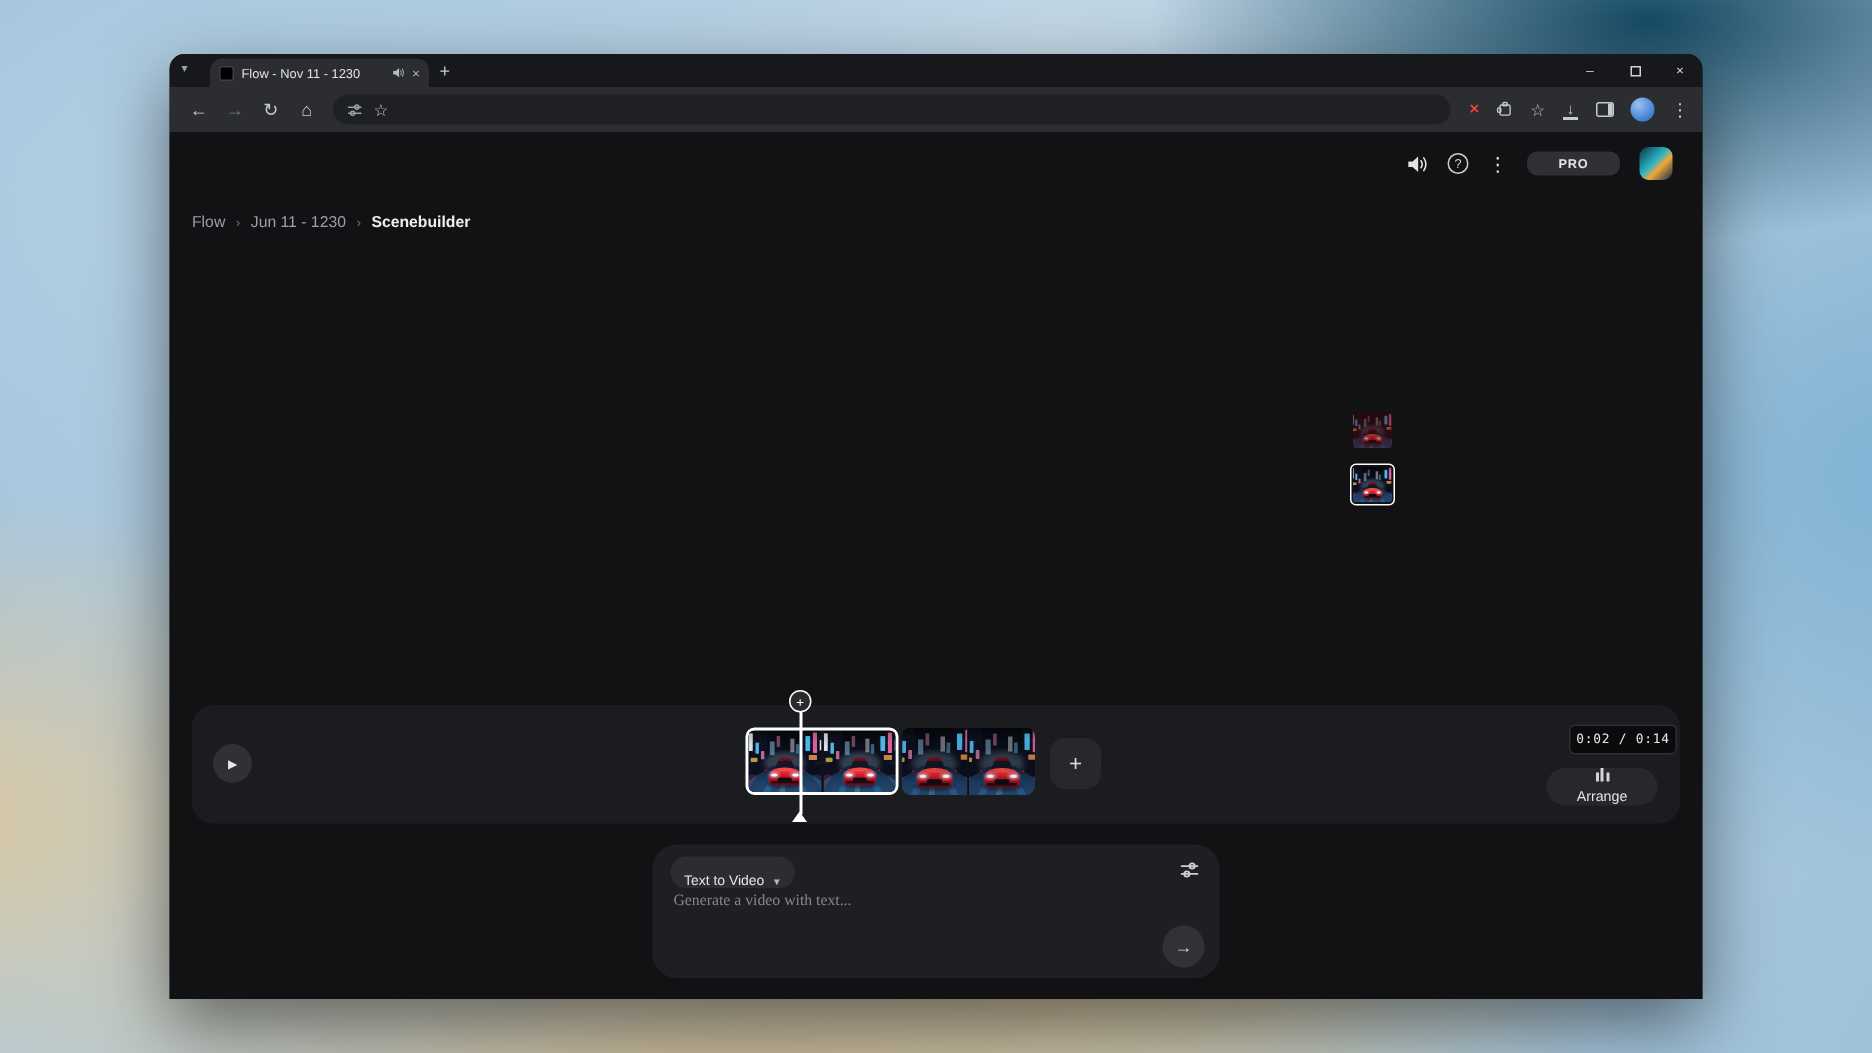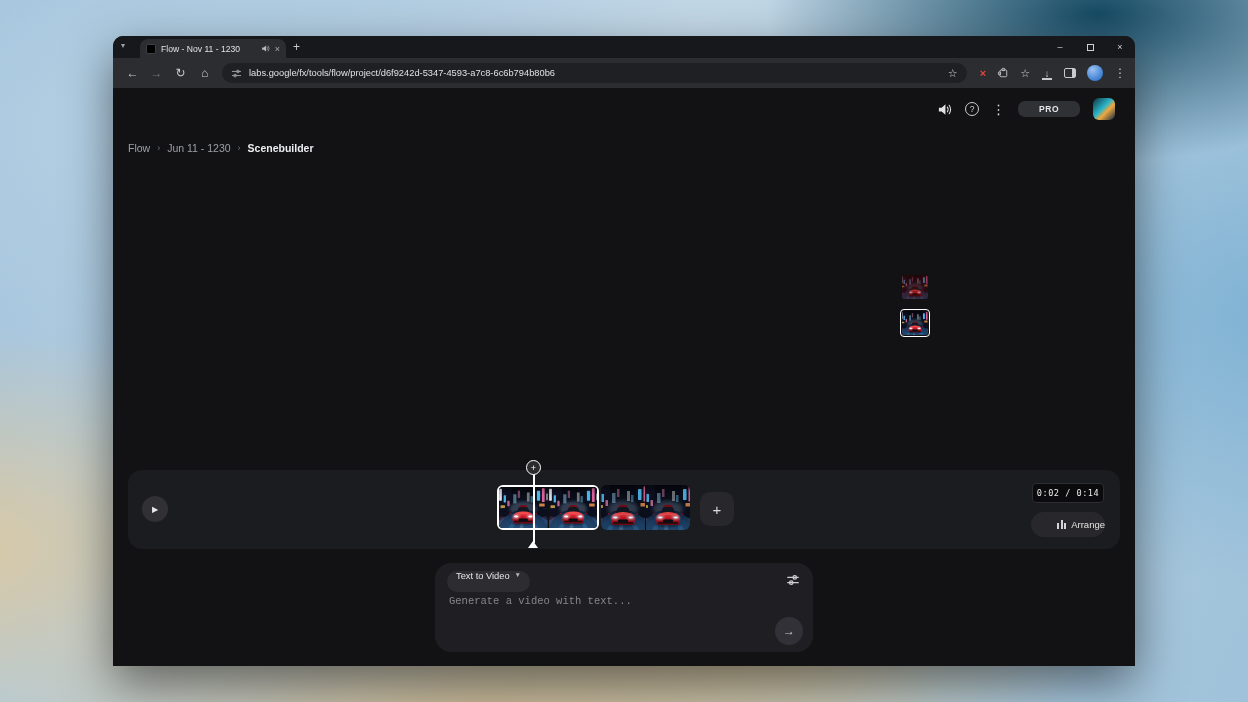--- a/index.html
+++ b/index.html
@@ -86,45 +86,45 @@
   .playbtn{ position:absolute; left:14px; top:26px; width:26px; height:26px; border-radius:50%;
     background:#313135; color:#e8e8e8; font-size:8px; display:flex; align-items:center; justify-content:center; cursor:pointer; }
   .clip{ position:absolute; top:15px; height:45px; border-radius:6px; overflow:hidden; display:flex; background:#222; cursor:pointer; }
   .clip1{ left:369px; width:102px; border:2px solid #fff; }
   .clip2{ left:473px; width:89px; filter:brightness(.92); }
   .frame{ flex:1; overflow:hidden; border-right:1px solid rgba(0,0,0,.55); }
   .frame:last-child{ border-right:none; }
   .frame svg{ width:100%; height:100%; display:block; }
   .addclip{ position:absolute; left:572px; top:22px; width:34px; height:34px; background:#28282c;
     border-radius:10px; color:#dcdcdc; font-size:15px; display:flex; align-items:center; justify-content:center; cursor:pointer; }
-  .timebadge{ position:absolute; right:16px; top:13px; width:72px; height:20px; background:#0b0b0d;
+  .timebadge{ position:absolute; right:2px; top:13px; width:72px; height:20px; background:#0b0b0d;
     border:1px solid #2e2e33; border-radius:4px; color:#e9e9e9; font-family:"DejaVu Sans Mono", monospace;
     font-size:8.6px; display:flex; align-items:center; justify-content:center; letter-spacing:.5px; }
   .arrange{ position:absolute; right:15px; top:42px; width:74px; height:25px; background:#28282c; border-radius:13px;
-    display:flex; align-items:center; justify-content:flex-end; gap:5px; color:#e3e3e3; font-size:9.5px; cursor:pointer; }
+    display:flex; align-items:center; justify-content:space-between; gap:5px; color:#e3e3e3; font-size:9.5px; cursor:pointer;flex-direction:column; }
   .arr-ico{ display:flex; align-items:flex-end; gap:1.5px; height:9px; }
   .arr-ico i{ display:block; width:2px; background:#d5d5d8; }
   .arr-ico i:nth-child(1){ height:6px; } .arr-ico i:nth-child(2){ height:9px; } .arr-ico i:nth-child(3){ height:6px; }
 
   
   .ph-line{ position:absolute; left:420px; top:438px; width:1.5px; height:69px; background:#fff; z-index:6; }
   .ph-knob{ position:absolute; left:413px; top:424px; width:15px; height:15px; border-radius:50%;
     background:#2b2b2e; border:1.5px solid #fff; color:#fff; font-size:9px; display:flex;
     align-items:center; justify-content:center; z-index:7; cursor:grab; }
   .ph-marker{ position:absolute; left:415px; top:505px; width:0; height:0; z-index:7;
     border-left:5px solid transparent; border-right:5px solid transparent; border-bottom:7px solid #fff; }
 
   
   .prompt{ position:absolute; left:322px; top:527px; width:378px; height:89px; background:#1f1f23; border-radius:16px; }
   .modechip{ position:absolute; left:12px; top:8px; height:21px; padding:0 9px; background:#2d2d31;
-    border-radius:11px; display:flex; align-items:flex-start; gap:5px; color:#e5e5e5; font-size:9.3px; cursor:pointer; }
+    border-radius:11px; display:flex; align-items:flex-end; gap:5px; color:#e5e5e5; font-size:9.3px; cursor:pointer; }
   .modechip .caret{ font-size:6.5px; color:#b5b5ba; }
   .tune{ position:absolute; right:13px; top:10px; width:14px; height:14px; color:#cfcfcf; cursor:pointer; }
   .prompt textarea{ position:absolute; left:14px; top:32px; width:290px; height:46px; background:transparent;
-    border:none; outline:none; resize:none; color:#ddd; font-size:10.5px; font-family:Liberation Mono, monospace; }
+    border:none; outline:none; resize:none; color:#ddd; font-size:10.5px; font-family:Liberation Serif, serif; }
   .prompt textarea::placeholder{ color:#85858c; }
   .send{ position:absolute; right:10px; bottom:7px; width:28px; height:28px; border-radius:50%;
     background:#313137; color:#c9c9ce; font-size:12px; display:flex; align-items:center; justify-content:center; cursor:pointer; }
 </style>
 </head>
 <body>
 
 <svg width="0" height="0" style="position:absolute">
   <defs>
     <linearGradient id="gSky" x1="0" y1="0" x2="0" y2="1">
@@ -264,21 +264,20 @@
 
     <div class="toolbar">
       <span class="tbtn">←</span>
       <span class="tbtn dim">→</span>
       <span class="tbtn">↻</span>
       <span class="tbtn">⌂</span>
       <div class="addrbar">
         <svg class="siteico">
             <use href="#icoTune" width="100%" height="100%"></use>
           </svg>
-        <span class="url">labs.google/fx/tools/flow/project/d6f9242d-5347-4593-a7c8-6c6b794b80b6</span>
         <span class="bookmark">☆</span>
       </div>
       <div class="ticons">
         <span class="red-ext">×</span>
         <svg class="puz">
             <use href="#icoPuzzle" width="100%" height="100%"></use>
           </svg>
         <span class="star2">☆</span>
         <span class="dl">↓</span>
         <span class="sidepanel"></span>

